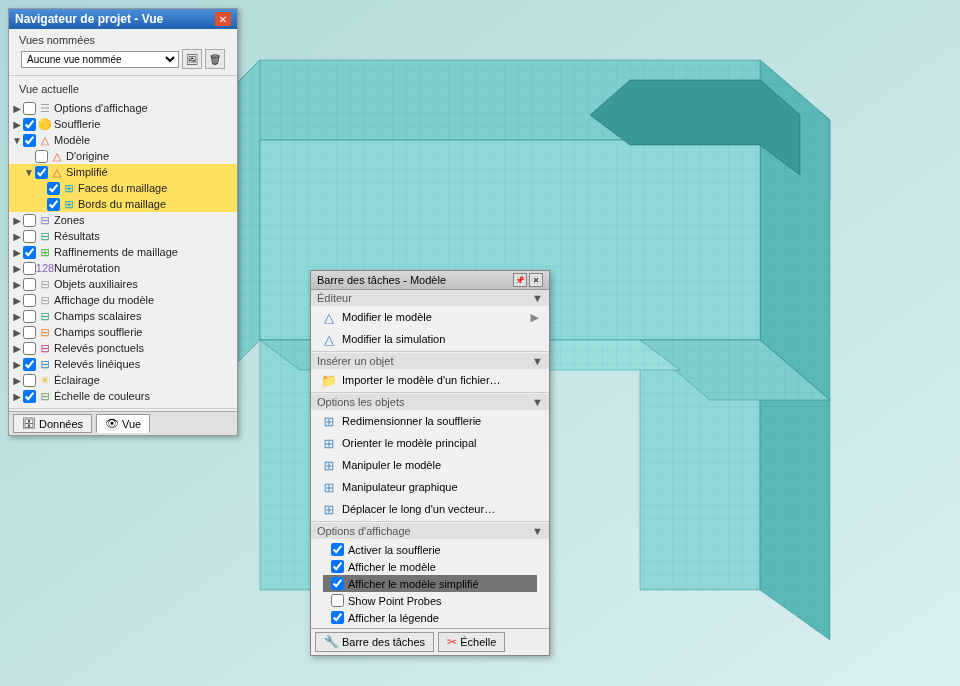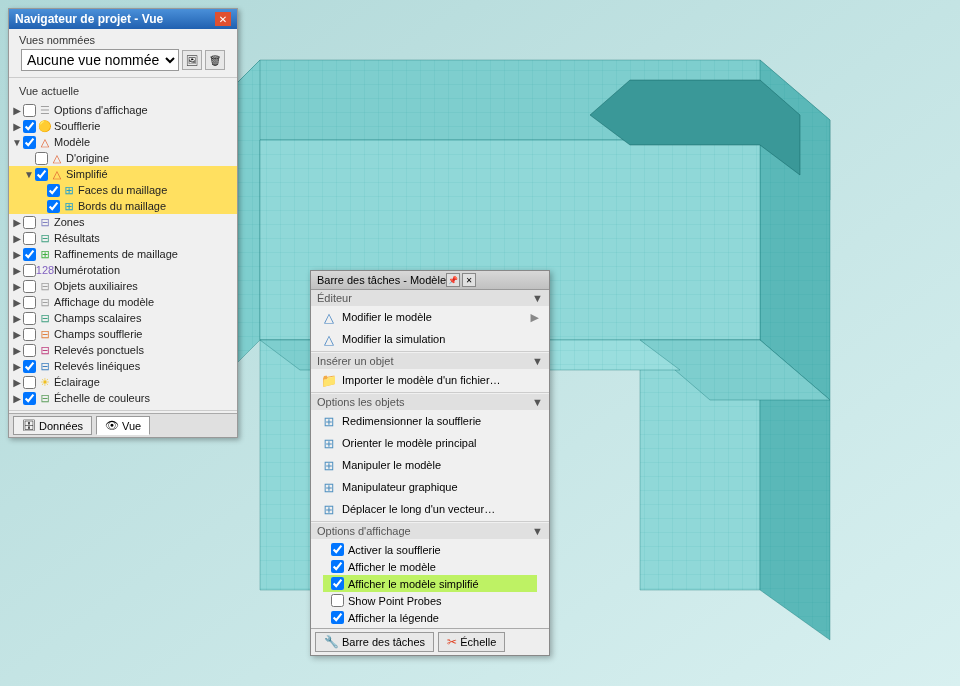--- a/index.html
+++ b/index.html
@@ -65,21 +65,21 @@
 
     .nav-dropdown-row {
       display: flex;
       align-items: center;
       padding: 2px 4px;
       gap: 3px;
     }
 
     .nav-dropdown-select {
       flex: 1;
-      font-size: 14px;
+      font-size: 10px;
       padding: 1px;
       border: 1px solid #999;
       background: white;
     }
 
     .nav-icon-btn {
       width: 20px; height: 20px;
       background: #e8e8e8;
       border: 1px solid #aaa;
       cursor: pointer;
@@ -164,21 +164,21 @@
       background: #f0f0f0;
       border: 1px solid #888;
       box-shadow: 2px 2px 6px rgba(0,0,0,0.3);
     }
 
     .taskbar-titlebar {
       background: linear-gradient(to bottom, #d8d8d8, #c0c0c0);
       padding: 2px 6px;
       display: flex;
       align-items: center;
-      justify-content: flex-start;
+      justify-content: space-between;
       font-size: 11px;
       border-bottom: 1px solid #999;
     }
 
     .taskbar-titlebar .tb-btns {
       display: flex; gap: 2px;
     }
 
     .tb-btn {
       width: 14px; height: 14px;
@@ -226,21 +226,21 @@
 
     .options-item {
       display: flex;
       align-items: center;
       padding: 2px 8px;
       font-size: 11px;
       gap: 4px;
     }
 
     .options-item.highlighted {
-      background: #bef264;
+      background: #737373;
     }
 
     .options-item input[type=checkbox] {
       width: 13px; height: 13px;
       margin: 0;
     }
 
     .bottom-bar {
       display: flex;
       border-top: 1px solid #aaa;

